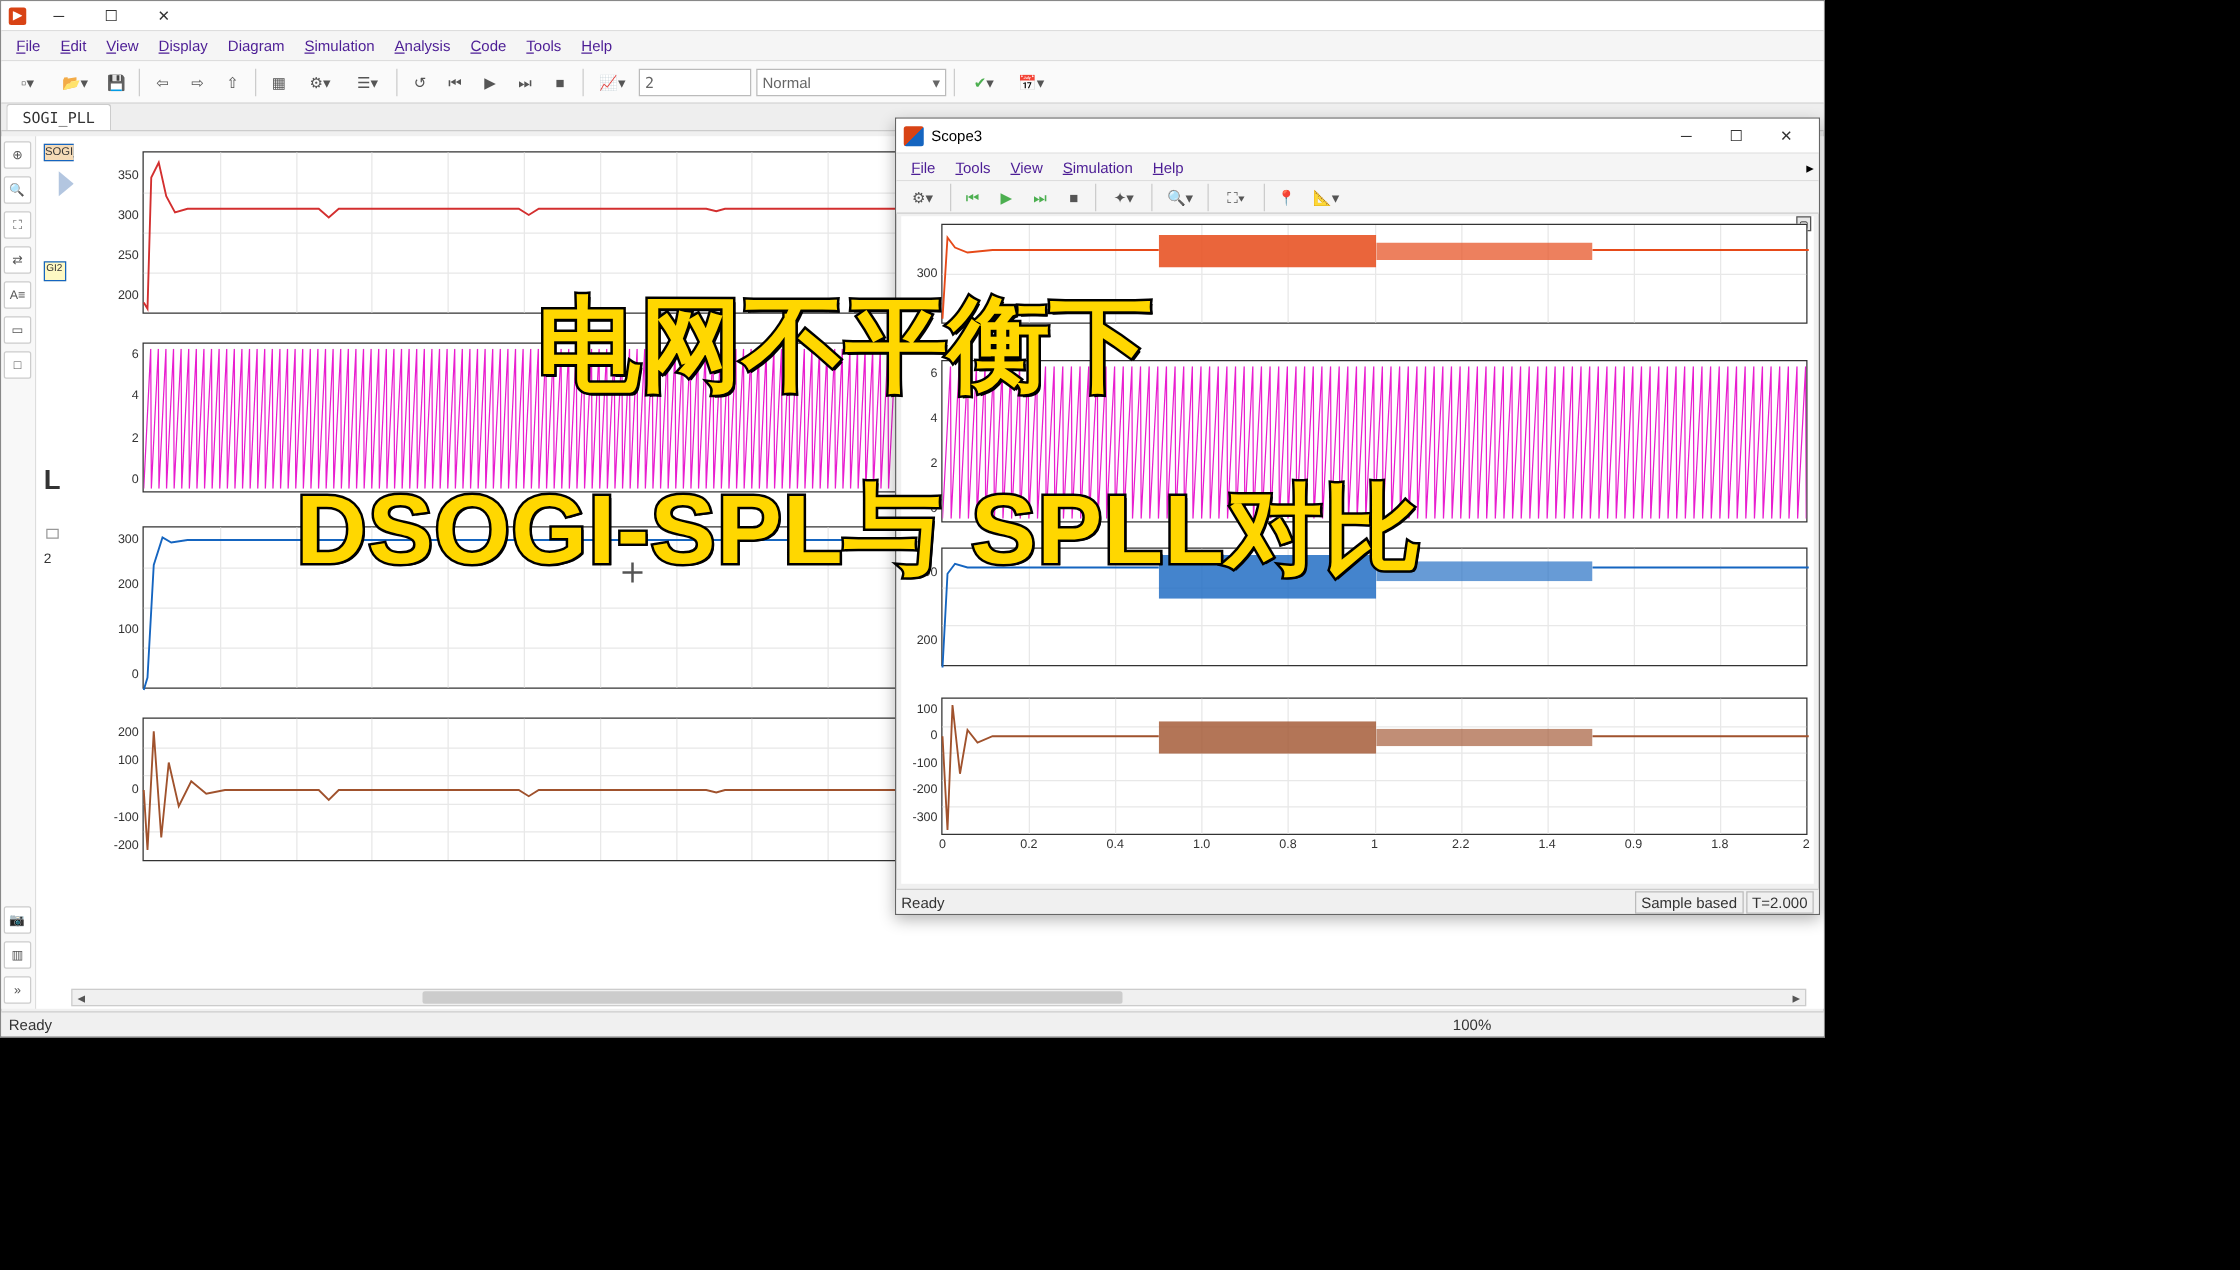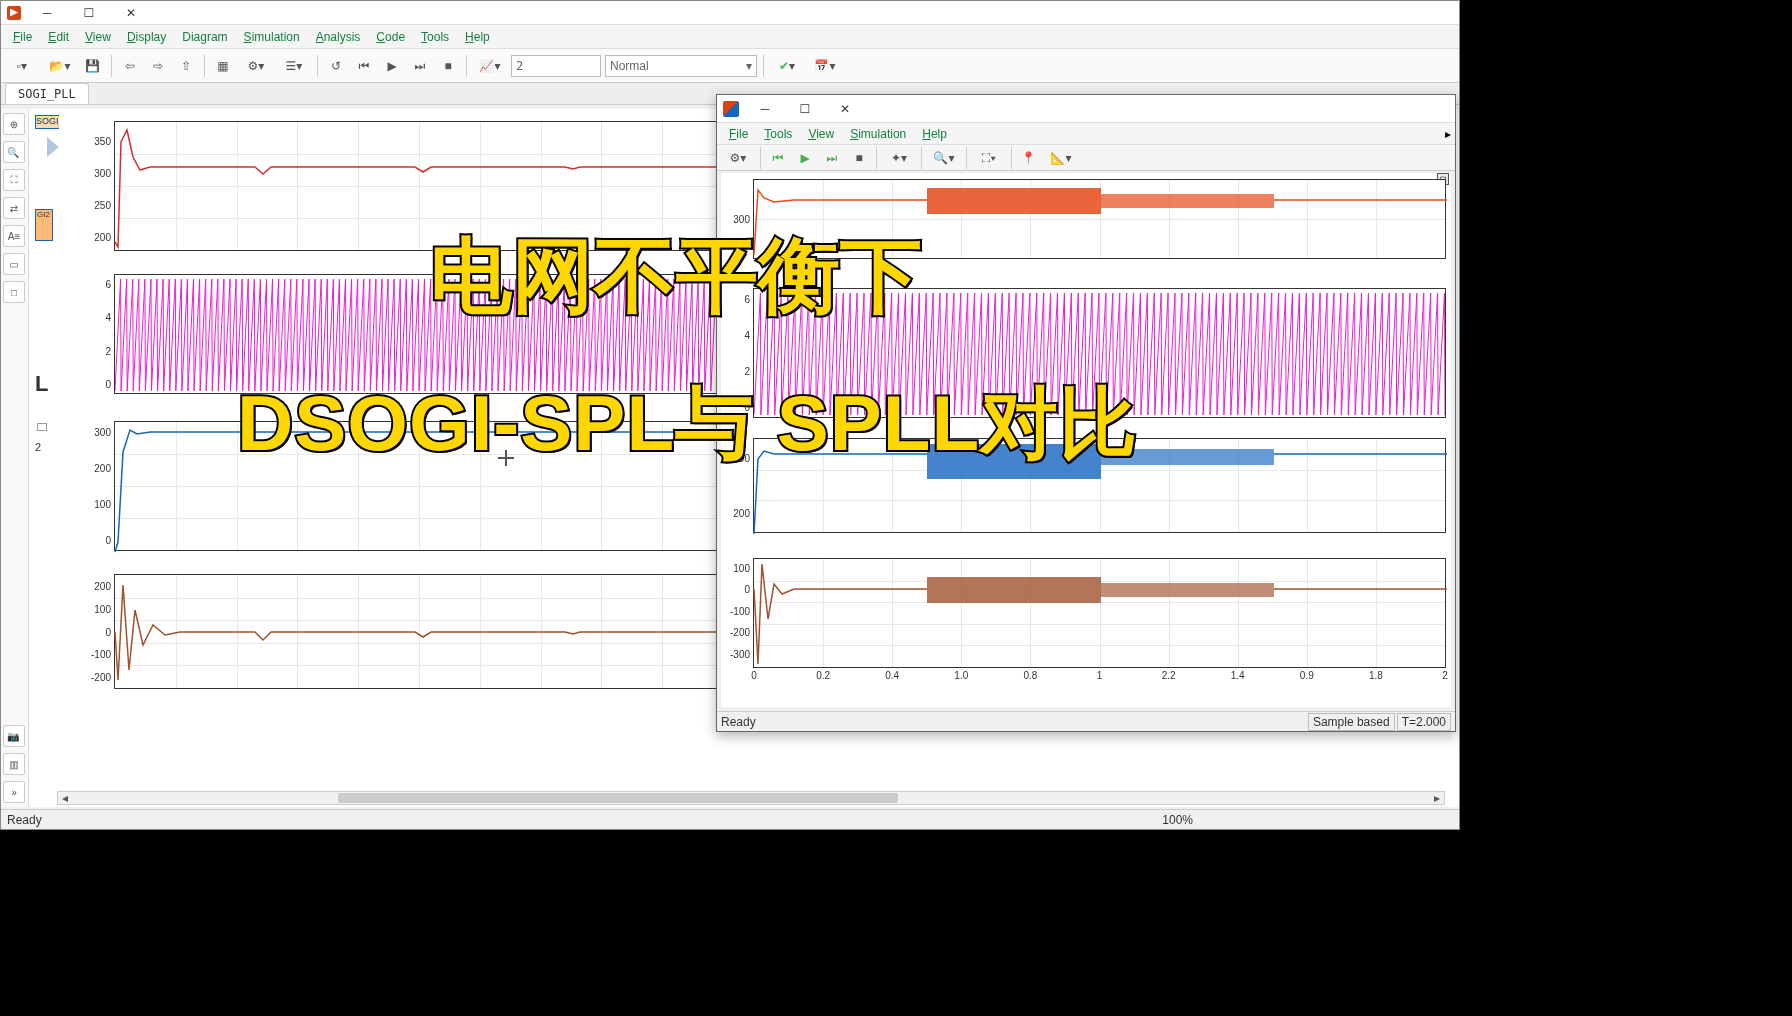--- a/index.html
+++ b/index.html
@@ -5,39 +5,39 @@
 * { margin: 0; padding: 0; box-sizing: border-box; font-family: "Segoe UI", Arial, sans-serif; font-size: 12px; }
 body { background: #000; width: 1792px; height: 1016px; position: relative; overflow: hidden; }
 .app-window { position: absolute; left: 0; top: 0; width: 1460px; height: 830px; background: #f0f0f0; border: 1px solid #888; }
 .titlebar { height: 24px; background: #fff; display: flex; align-items: center; padding: 0 6px; border-bottom: 1px solid #ddd; }
 .titlebar-icon { width: 14px; height: 14px; background: #d84315; margin-right: 6px; border-radius: 2px; position: relative; }
 .titlebar-icon::after { content: ""; position: absolute; left: 3px; top: 3px; width: 8px; height: 8px; background: #fff; clip-path: polygon(0 0, 100% 50%, 0 100%); }
 .title-text { flex: 1; color: #333; }
 .win-controls { display: flex; gap: 2px; }
 .win-btn { width: 40px; height: 22px; display: flex; align-items: center; justify-content: center; color: #333; }
 .menubar { height: 24px; background: #f5f5f5; display: flex; align-items: center; padding: 0 4px; border-bottom: 1px solid #ddd; }
-.menu-item { padding: 2px 8px; color: #15803d; cursor: default; }
+.menu-item { padding: 2px 8px; color: #4c1d95; cursor: default; }
 .menu-item u { text-decoration: underline; }
 .toolbar { height: 34px; background: #fafafa; display: flex; align-items: center; padding: 0 4px; gap: 4px; border-bottom: 1px solid #ccc; }
 .tool-btn { width: 24px; height: 24px; border: 1px solid transparent; display: flex; align-items: center; justify-content: center; color: #555; border-radius: 3px; }
 .tool-btn.dd { width: 34px; }
 .tool-sep { width: 1px; height: 22px; background: #ccc; margin: 0 2px; }
 .tool-input { width: 90px; height: 22px; border: 1px solid #bbb; background: #fff; padding: 0 4px; color: #666; font-family: monospace; }
 .tool-select { width: 152px; height: 22px; border: 1px solid #bbb; background: #fff; padding: 0 4px; color: #666; font-family: monospace; display: flex; align-items: center; justify-content: space-between; }
 .tab-strip { height: 22px; background: #eee; display: flex; align-items: flex-end; padding-left: 4px; border-bottom: 1px solid #ccc; }
 .tab { padding: 3px 12px; background: #fff; border: 1px solid #ccc; border-bottom: none; border-radius: 3px 3px 0 0; font-family: monospace; color: #333; }
 .canvas-wrap { position: absolute; left: 0; top: 108px; right: 0; bottom: 22px; display: flex; }
 .side-tools { width: 28px; background: #f8f8f8; border-right: 1px solid #ddd; display: flex; flex-direction: column; padding: 4px 2px; gap: 6px; }
 .side-btn { width: 22px; height: 22px; border: 1px solid #ccc; border-radius: 2px; display: flex; align-items: center; justify-content: center; background: #fff; font-size: 10px; color: #555; }
 .side-spacer { flex: 1; }
 .canvas-body { flex: 1; background: #fff; position: relative; }
 .block-fragment { position: absolute; left: 6px; top: 6px; width: 25px; height: 430px; }
 .block-fragment .bf-top { position: absolute; left: 0; top: 0; width: 25px; height: 14px; background: #f5dbb7; border: 1px solid #1565c0; font-size: 9px; color: #333; }
 .block-fragment .bf-tri { position: absolute; left: 12px; top: 22px; width: 0; height: 0; border-top: 10px solid transparent; border-bottom: 10px solid transparent; border-left: 12px solid #b3c6e0; }
-.block-fragment .bf-box1 { position: absolute; left: 0; top: 94px; width: 18px; height: 32px; background: #fdba74; border: 1px solid #1565c0; font-size: 8px; color: #333; padding-left: 1px; }
+.block-fragment .bf-box1 { position: absolute; left: 0; top: 94px; width: 18px; height: 16px; background: #fef9c3; border: 1px solid #1565c0; font-size: 8px; color: #333; padding-left: 1px; }
 .block-fragment .bf-l { position: absolute; left: 0; top: 256px; font-size: 22px; font-weight: bold; color: #333; }
 .block-fragment .bf-2 { position: absolute; left: 0; top: 326px; font-size: 11px; color: #333; }
 .block-fragment .bf-box3 { position: absolute; left: 2px; top: 308px; width: 10px; height: 8px; border: 1px solid #999; }
 .scope-area { position: absolute; left: 30px; top: 2px; right: 2px; bottom: 2px; background: #fff; }
 .scope-left .plot { position: absolute; border: 1px solid #333; background: #fff; }
 .plot .grid-v, .plot .grid-h { position: absolute; background: #e8e8e8; }
 .plot .grid-v { width: 1px; top: 0; bottom: 0; }
 .plot .grid-h { height: 1px; left: 0; right: 0; }
 .ytick { position: absolute; right: calc(100% + 4px); font-size: 10px; color: #333; transform: translateY(-50%); white-space: nowrap; }
 .xtick { position: absolute; top: calc(100% + 3px); font-size: 10px; color: #333; transform: translateX(-50%); }
@@ -249,20 +249,21 @@
     <span>Ready</span>
     <span class="sb-fill"></span>
     <span>100%</span>
     <span style="width:260px"></span>
   </div>
 </div>
 
 <div class="scope-window">
   <div class="scope-titlebar">
     <div class="ml-icon"></div>
+    <div style="flex:1">Scope3</div>
     <div class="win-btn">─</div>
     <div class="win-btn">☐</div>
     <div class="win-btn">✕</div>
   </div>
   <div class="menubar" style="height:22px">
     <div class="menu-item"><u>F</u>ile</div>
     <div class="menu-item"><u>T</u>ools</div>
     <div class="menu-item"><u>V</u>iew</div>
     <div class="menu-item"><u>S</u>imulation</div>
     <div class="menu-item"><u>H</u>elp</div>

